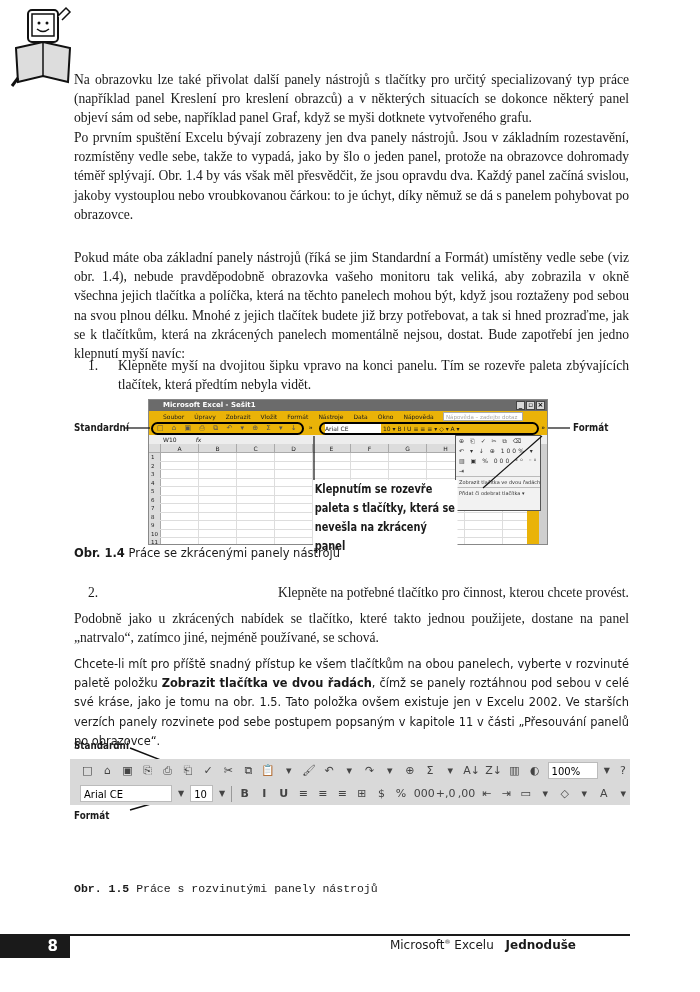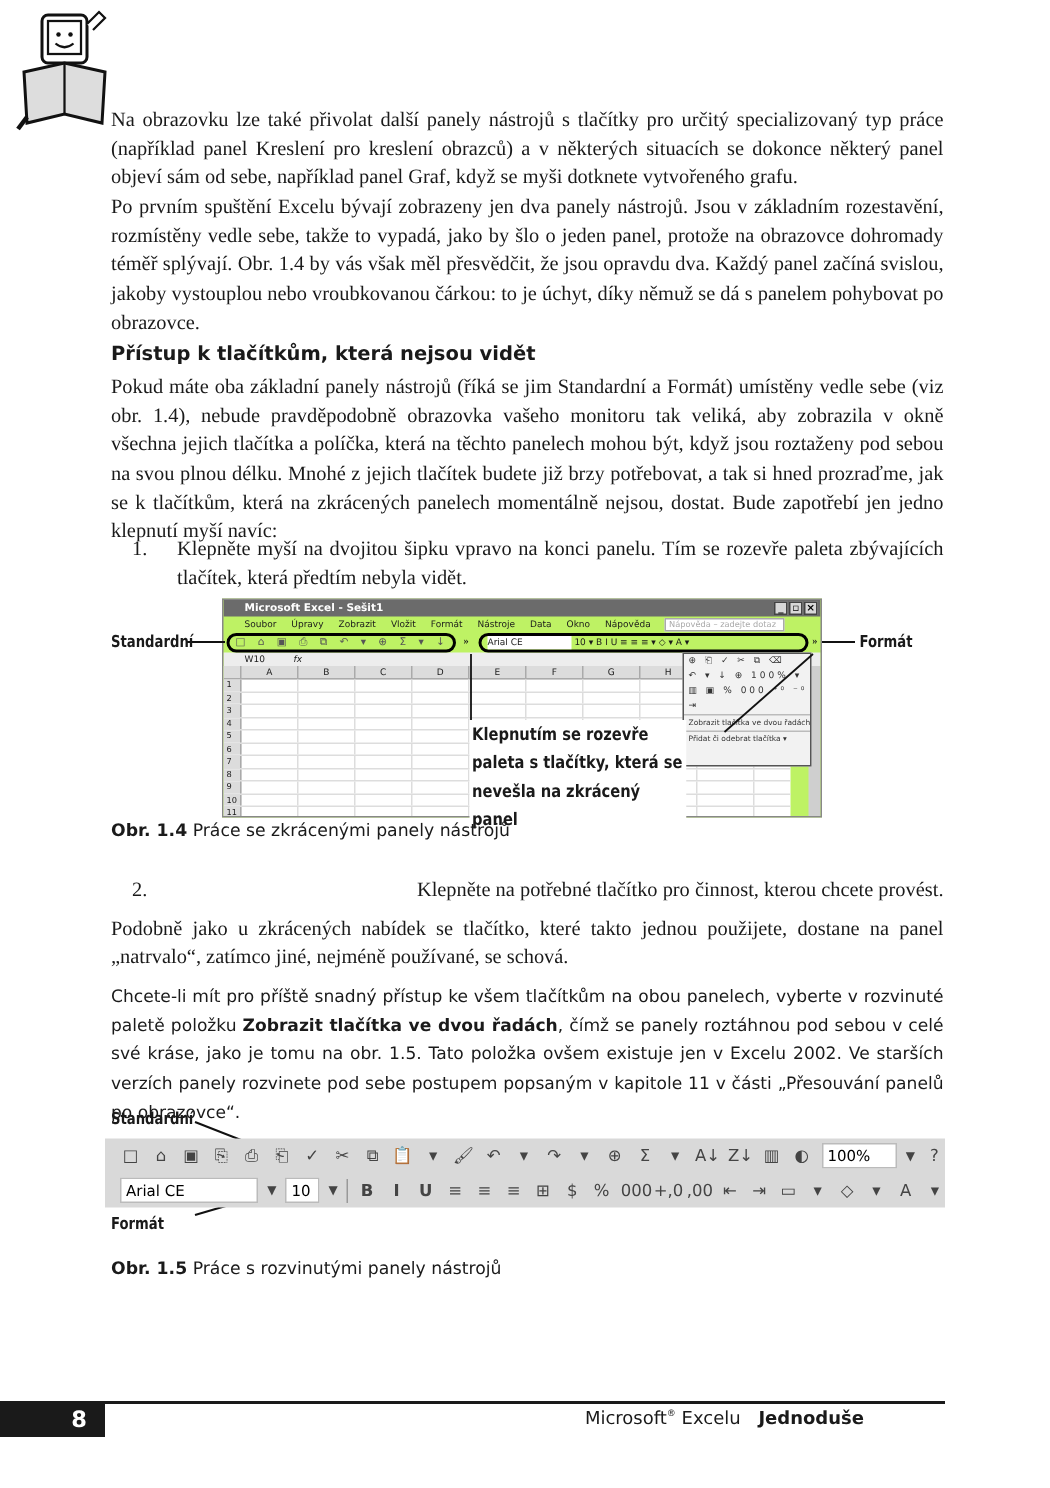--- a/index.html
+++ b/index.html
@@ -11,21 +11,21 @@
   .body-text { position: absolute; left: 74px; width: 555px; font-size: 13.6px; line-height: 19.2px; text-align: justify; }
   .p1 { top: 70px; }
   .p2 { top: 128px; }
   .heading { position: absolute; left: 74px; top: 229px; font-family: "DejaVu Sans", sans-serif; font-weight: bold; font-size: 13px; }
   .p3 { top: 248px; }
   .list1 { position: absolute; left: 74px; top: 356px; width: 555px; font-size: 13.6px; line-height: 19.2px; }
   .list1 .num { position: absolute; left: 14px; }
   .list1 .txt { display: block; margin-left: 44px; text-align: justify; }
 
   
-  .fig14 { position: absolute; left: 148px; top: 399px; width: 400px; height: 146px; background: #bef264; border: 1px solid #888; overflow: hidden; }
+  .fig14 { position: absolute; left: 148px; top: 399px; width: 400px; height: 146px; background: #eab308; border: 1px solid #888; overflow: hidden; }
   .titlebar { height: 11px; background: #6b6b6b; color: #fff; font-family: "DejaVu Sans", sans-serif; font-size: 7px; font-weight: bold; line-height: 11px; padding-left: 14px; position: relative; }
   .titlebar .winbtns { position: absolute; right: 2px; top: 1px; display: flex; gap: 1px; }
   .titlebar .winbtns span { width: 9px; height: 9px; background: #d8d8d8; border: 1px solid #444; color: #000; font-size: 7px; line-height: 7px; text-align: center; }
   .menubar { height: 11px; font-family: "DejaVu Sans", sans-serif; font-size: 6px; line-height: 11px; padding-left: 14px; display: flex; gap: 10px; position: relative; }
   .menubar .help-box { position: absolute; right: 24px; top: 1px; width: 80px; height: 9px; background: #fff; border: 1px solid #aaa; color: #aaa; font-size: 5.5px; line-height: 8px; padding-left: 2px; }
   .toolbars { height: 13px; position: relative; }
   .std-oval { position: absolute; left: 2px; top: 0px; width: 153px; height: 13px; border: 2px solid #000; border-radius: 8px; font-size: 7px; line-height: 9px; font-family: "DejaVu Sans", sans-serif; color: #555; padding-left: 4px; letter-spacing: 3px; white-space: nowrap; overflow: hidden; }
   .fmt-oval { position: absolute; left: 170px; top: 0px; width: 220px; height: 13px; border: 2px solid #000; border-radius: 8px; font-size: 6px; line-height: 9px; font-family: "DejaVu Sans", sans-serif; padding-left: 4px; white-space: nowrap; overflow: hidden; }
   .fmt-oval .font { display: inline-block; width: 56px; background: #fff; }
   .chev { position: absolute; left: 160px; top: 1px; font-size: 7px; font-weight: bold; }
@@ -42,21 +42,21 @@
   .palette { position: absolute; left: 306px; top: 35px; width: 86px; height: 76px; background: #f2f2f2; border: 1px solid #555; font-family: "DejaVu Sans", sans-serif; font-size: 6px; color: #333; }
   .palette .pr { height: 10px; line-height: 10px; padding-left: 3px; letter-spacing: 2px; white-space: nowrap; overflow: hidden; }
   .palette .pm { height: 11px; line-height: 11px; padding-left: 3px; border-top: 1px solid #bbb; font-size: 5px; white-space: nowrap; }
 
   .callout-std { position: absolute; left: 74px; top: 421px; font-family: "DejaVu Sans", sans-serif; font-weight: bold; font-size: 11px; transform: scaleX(0.8); transform-origin: left; }
   .callout-fmt { position: absolute; left: 573px; top: 421px; font-family: "DejaVu Sans", sans-serif; font-weight: bold; font-size: 11px; transform: scaleX(0.8); transform-origin: left; }
   .callout-note { position: absolute; left: 313px; top: 480px; width: 170px; font-family: "DejaVu Sans", sans-serif; font-weight: bold; font-size: 11.5px; line-height: 19px; transform: scaleX(0.85); transform-origin: left; background: #fff; padding-left: 2px; }
   .caption { position: absolute; left: 74px; font-family: "DejaVu Sans", sans-serif; font-size: 11.5px; }
   .caption b { font-weight: bold; }
   .cap14 { top: 546px; }
-  .cap15 { top: 838px; }
+  .cap15 { top: 882px; font-family: Liberation Mono, monospace; }
 
   .list2 { position: absolute; left: 74px; top: 583px; width: 555px; font-size: 13.6px; line-height: 19.2px; }
   .list2 .num { position: absolute; left: 14px; }
   .list2 .txt { display: block; margin-left: 30px; text-align: right; }
   .p4 { top: 609px; }
   .p5 { top: 655px; font-family: "DejaVu Sans", sans-serif; font-size: 11.4px; line-height: 19.2px; }
   .p5 b { font-weight: bold; }
 
   
   .fig15 { position: absolute; left: 70px; top: 759px; width: 560px; height: 46px; background: #d9d9d9; }
@@ -88,21 +88,20 @@
       <circle cx="37" cy="21" r="1.5" fill="#111"></circle>
     <path d="M27 27 Q33 32 39 27" stroke="#111" fill="none" stroke-width="1.5"></path>
     <path d="M48 14 L56 6 L60 10 L52 18" fill="#fff" stroke="#111" stroke-width="1.5"></path>
     <path d="M6 46 L33 40 L60 46 L58 80 L33 74 L8 80 Z" fill="#ddd" stroke="#111" stroke-width="2"></path>
     <line x1="33" y1="40" x2="33" y2="74" stroke="#111" stroke-width="1.5"></line>
     <path d="M8 76 L2 84" stroke="#111" stroke-width="3"></path>
   </svg>
 
   <p class="body-text p1">Na obrazovku lze také přivolat další panely nástrojů s tlačítky pro určitý specializovaný typ práce (například panel Kreslení pro kreslení obrazců) a v některých situacích se dokonce některý panel objeví sám od sebe, například panel Graf, když se myši dotknete vytvořeného grafu.</p>
   <p class="body-text p2">Po prvním spuštění Excelu bývají zobrazeny jen dva panely nástrojů. Jsou v základním rozestavění, rozmístěny vedle sebe, takže to vypadá, jako by šlo o jeden panel, protože na obrazovce dohromady téměř splývají. Obr. 1.4 by vás však měl přesvědčit, že jsou opravdu dva. Každý panel začíná svislou, jakoby vystouplou nebo vroubkovanou čárkou: to je úchyt, díky němuž se dá s panelem pohybovat po obrazovce.</p>
-  <h2 class="heading">Přístup k tlačítkům, která nejsou vidět</h2>
   <p class="body-text p3">Pokud máte oba základní panely nástrojů (říká se jim Standardní a Formát) umístěny vedle sebe (viz obr. 1.4), nebude pravděpodobně obrazovka vašeho monitoru tak veliká, aby zobrazila v okně všechna jejich tlačítka a políčka, která na těchto panelech mohou být, když jsou roztaženy pod sebou na svou plnou délku. Mnohé z jejich tlačítek budete již brzy potřebovat, a tak si hned prozraďme, jak se k tlačítkům, která na zkrácených panelech momentálně nejsou, dostat. Bude zapotřebí jen jedno klepnutí myší navíc:</p>
 
   <div class="list1">
     <span class="num">1.</span>
     <span class="txt">Klepněte myší na dvojitou šipku vpravo na konci panelu. Tím se rozevře paleta zbývajících tlačítek, která předtím nebyla vidět.</span>
   </div>
 
   <div class="fig14">
     <div class="titlebar">
       <span>Microsoft Excel - Sešit1</span>

